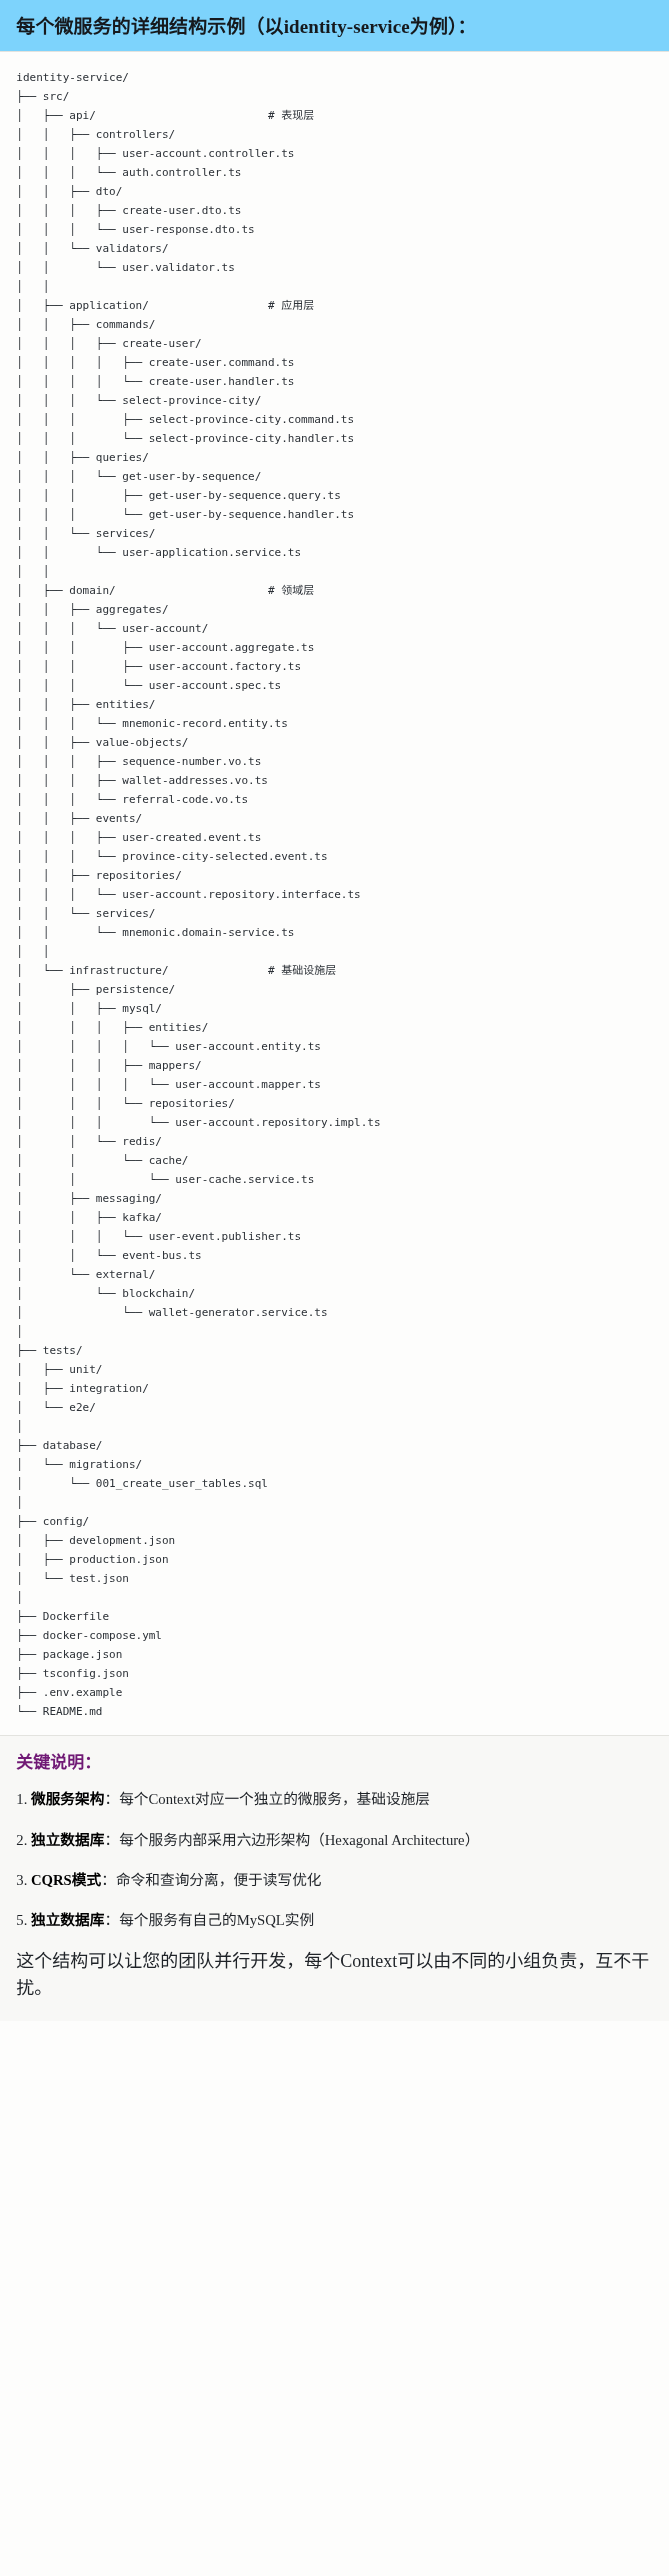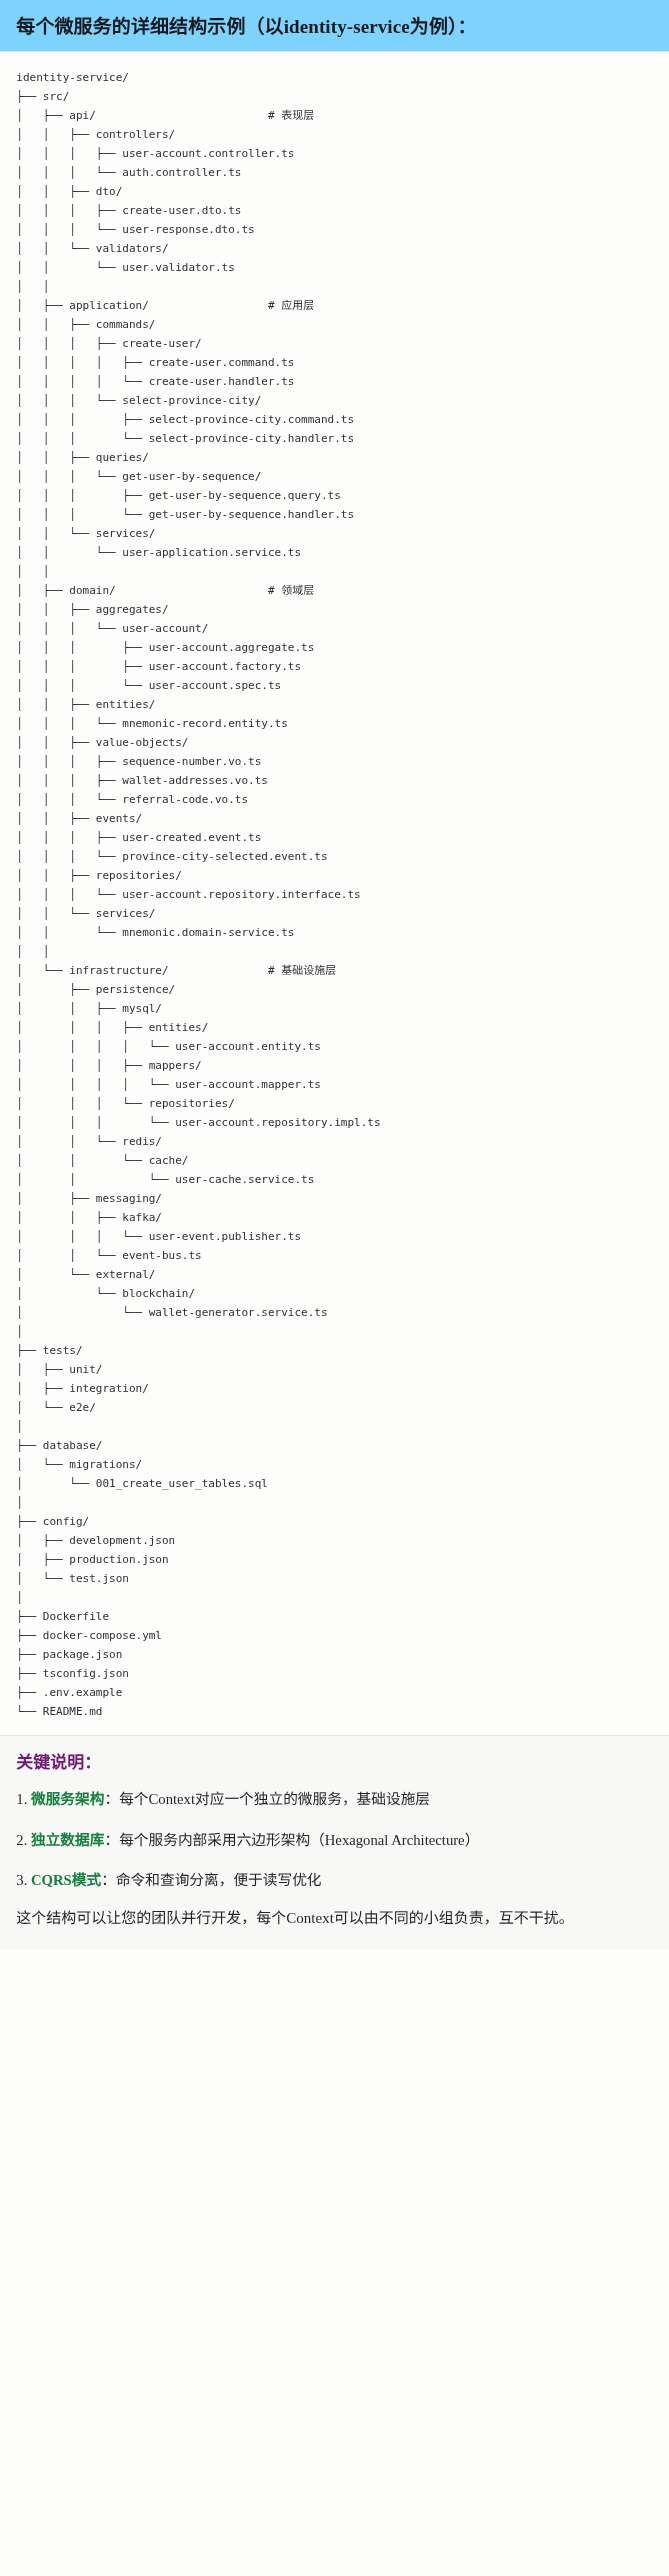--- a/index.html
+++ b/index.html
@@ -80,28 +80,28 @@
     line-height: 1.45;
     margin: 0 0 19px 0;
     color: #1f2328;
   }
   ol.note-list > li:last-child { margin-bottom: 0; }
   .note-num {
     font-weight: normal;
   }
   .note-term {
     font-weight: bold;
-    color: #15803d;
+    color: #000000;
   }
   .note-sep { font-weight: normal; }
   .note-desc { font-weight: normal; }
 
   .closing {
     margin: 16.3px 0 0 0;
-    font-size: 15px;
+    font-size: 18px;
     line-height: 1.5;
     color: #1f2328;
   }
 </style>
 </head>
 <body>
 
 <div class="page">
 
   <div class="title-band">
@@ -207,19 +207,23 @@
         <span class="note-term">微服务架构</span><span class="note-sep">：</span><span class="note-desc">每个Context对应一个独立的微服务，基础设施层</span>
       </li>
       <li>
         <span class="note-num">2.</span>
         <span class="note-term">独立数据库</span><span class="note-sep">：</span><span class="note-desc">每个服务内部采用六边形架构（Hexagonal Architecture）</span>
       </li>
       <li>
         <span class="note-num">3.</span>
         <span class="note-term">CQRS模式</span><span class="note-sep">：</span><span class="note-desc">命令和查询分离，便于读写优化</span>
       </li>
+      <li>
+        <span class="note-num">5.</span>
+        <span class="note-term">独立数据库</span><span class="note-sep">：</span><span class="note-desc">每个服务有自己的MySQL实例</span>
+      </li>
     </ol>
 
     <p class="closing">这个结构可以让您的团队并行开发，每个Context可以由不同的小组负责，互不干扰。</p>
   </div>
 
 </div>
 
 
 </body></html>

